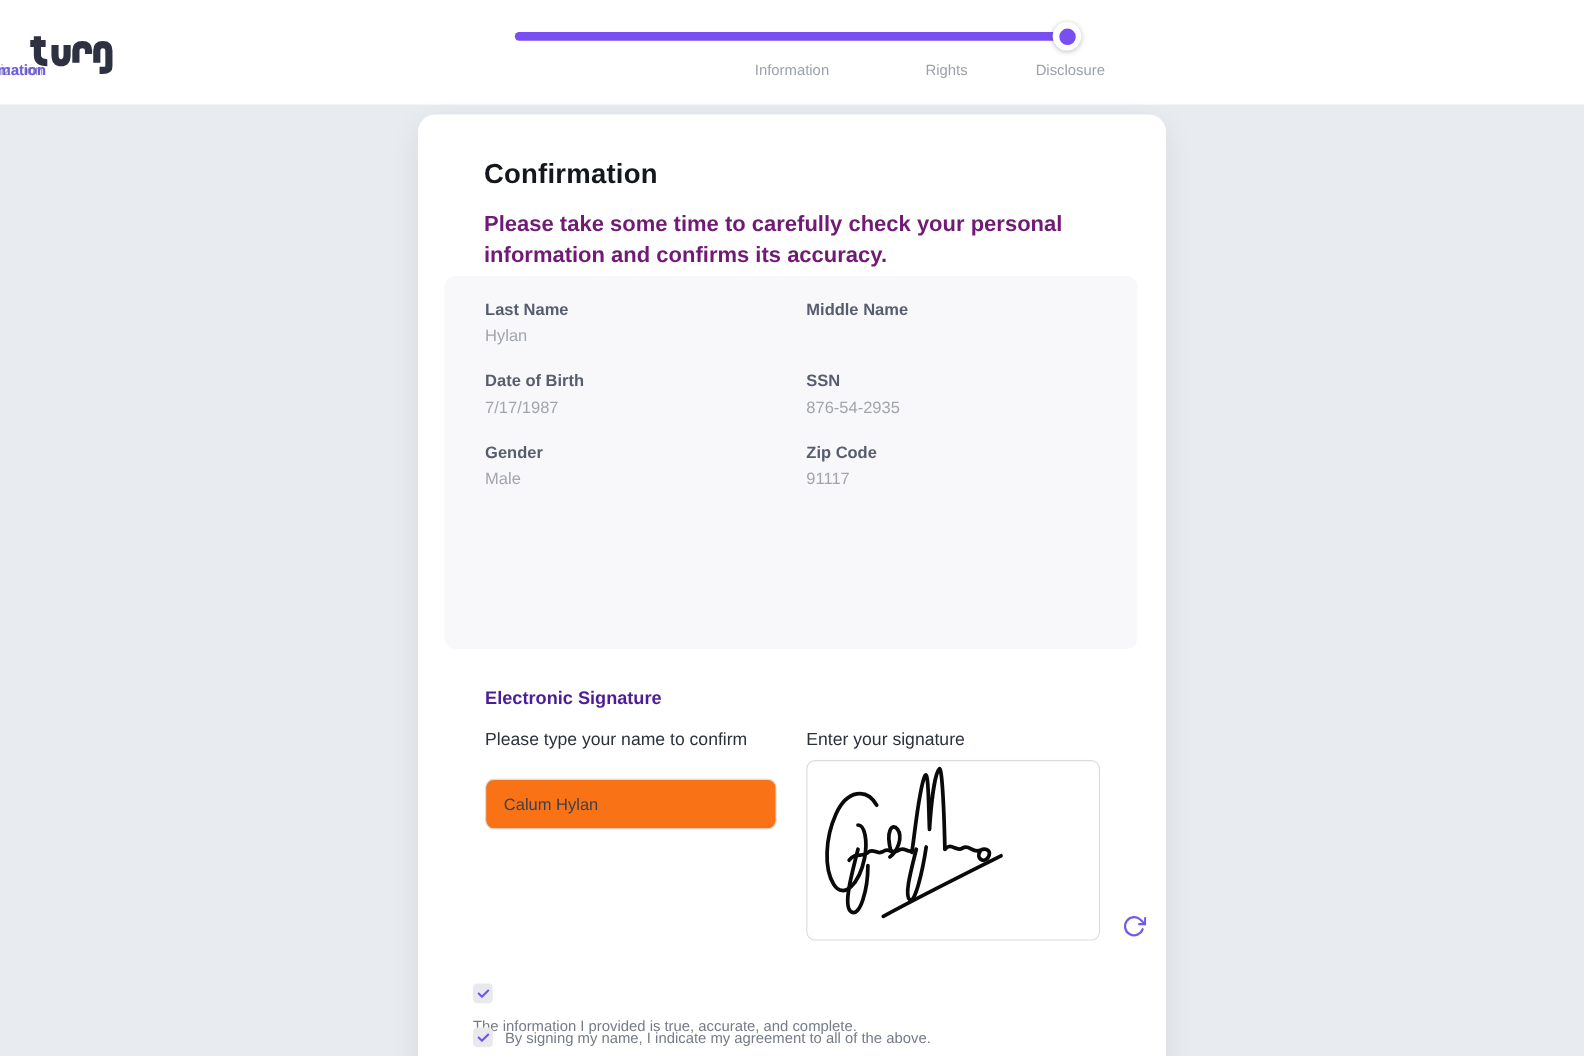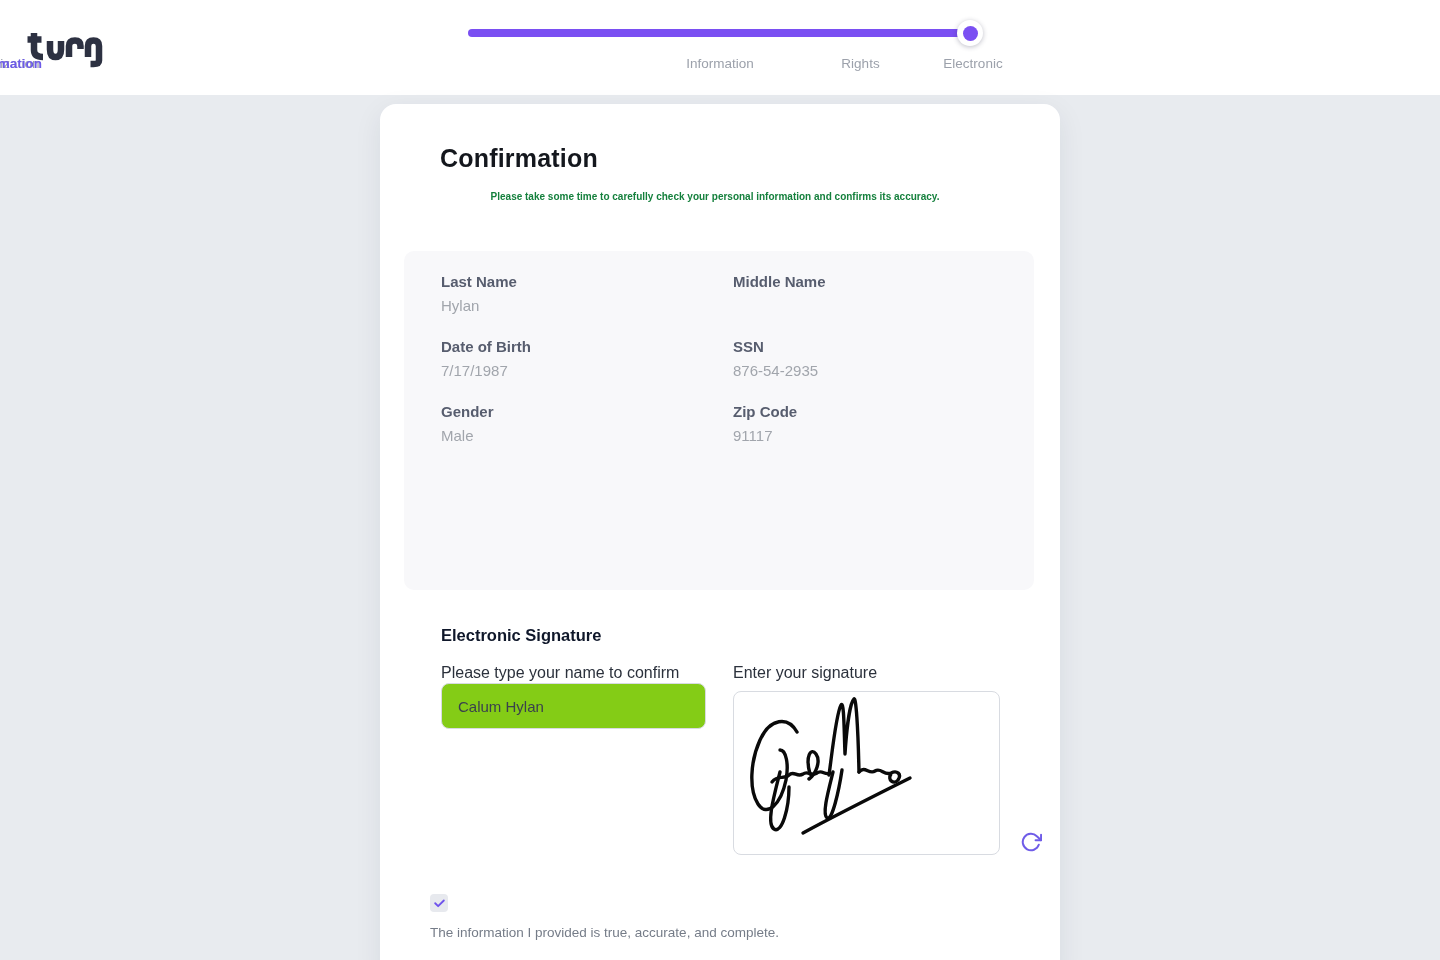--- a/index.html
+++ b/index.html
@@ -30,40 +30,40 @@
   .step:nth-of-type(5){ left:973px; }
   .step.active { color:#6D5BE8; font-weight:700; }
 
   
   .card { position:absolute; left:380px; top:104px; width:680px; height:880px;
     background:#FFFFFF; border-radius:16px; box-shadow:0 8px 28px rgba(30,41,59,.08); }
 
   .card-title { position:absolute; left:60px; top:40px; font-size:25px; font-weight:700;
     color:#14171D; letter-spacing:.2px; }
   .card-subtitle { position:absolute; left:60px; top:86px; width:550px;
-    font-size:10px; font-weight:600; color:#15803d; line-height:1.42;text-align:center; }
+    font-size:20px; font-weight:600; color:#701a75; line-height:1.42; }
 
   
   .info-panel { position:absolute; left:24px; top:147px; width:630px; height:339px;
     background:#F8F8FA; border-radius:10px; padding:22px 0 0 37px;
     display:grid; grid-template-columns:292px 1fr; align-content:start; }
   .field { margin-bottom:23px; }
   .flabel { font-size:15px; font-weight:700; color:#575D6E; line-height:18px; }
   .fvalue { margin-top:6px; font-size:15px; color:#A1A5AC; line-height:18px; min-height:18px; }
 
   
-  .sig-heading { position:absolute; left:61px; top:522px; font-size:16.5px; font-weight:700; color:#0f172a; }
+  .sig-heading { position:absolute; left:61px; top:522px; font-size:16.5px; font-weight:700; color:#4c1d95; }
 
   .sig-col { position:absolute; top:560px; }
   .sig-col-left  { left:61px;  width:265px; }
   .sig-col-right { left:353px; width:300px; }
   .col-label { font-size:16px; color:#2B313C; line-height:18px; }
 
-  .name-input { margin-top:1px; width:265px; height:46px; border:1px solid #D8DBE1;
-    border-radius:8px; padding:0 16px; font-size:15px; color:#3A414D; background:#84cc16;
+  .name-input { margin-top:26px; width:265px; height:46px; border:1px solid #D8DBE1;
+    border-radius:8px; padding:0 16px; font-size:15px; color:#3A414D; background:#f97316;
     font-family:"Liberation Sans", sans-serif; outline:none; }
 
   .sig-box { margin-top:9px; width:267px; height:164px; border:1px solid #D8DBE1;
     border-radius:8px; background:#FFF; overflow:hidden; }
   .sig-box svg { display:block; width:267px; height:162px; }
 
   .reset-btn { position:absolute; left:287px; top:167px; width:22px; height:22px;
     background:none; border:none; cursor:pointer; padding:0; }
 
   
@@ -85,21 +85,21 @@
     <path d="M26,10 V18.5 Q26,26 31.5,26 Q37,26 37,18.5 V10"></path>
     <path d="M45,26 V15 Q45,9.5 51,9.5 Q56.5,9.5 56.5,15 V18"></path>
     <path d="M64,26 V15 Q64,9.5 69.5,9.5 Q75,9.5 75,15 V29.5 Q75,33 69.5,33 H66.5"></path>
   </svg>
 
   <div class="progress-track"></div>
   <div class="progress-knob"></div>
 
   <div class="step">Information</div>
   <div class="step">Rights</div>
-  <div class="step">Electronic</div>
+  <div class="step">Disclosure</div>
   <div class="step">Authorization</div>
   <div class="step active">Confirmation</div>
 </div>
 
 <div class="card">
 
   <h1 class="card-title">Confirmation</h1>
   <p class="card-subtitle">Please take some time to carefully check your personal information and confirms its accuracy.</p>
 
   <div class="info-panel">
@@ -162,14 +162,22 @@
 
   <div class="agreement-row row-0">
     <span class="checkbox">
       <svg viewBox="0 0 24 24" width="13" height="13" fill="none" stroke="#6F53EC" stroke-width="3.4" stroke-linecap="round" stroke-linejoin="round">
         <polyline points="20 6.5 9.5 17 4 11.5"></polyline>
       </svg>
     </span>
     <span class="agreement-label">The information I provided is true, accurate, and complete.</span>
   </div>
 
+  <div class="agreement-row row-1">
+    <span class="checkbox">
+      <svg viewBox="0 0 24 24" width="13" height="13" fill="none" stroke="#6F53EC" stroke-width="3.4" stroke-linecap="round" stroke-linejoin="round">
+        <polyline points="20 6.5 9.5 17 4 11.5"></polyline>
+      </svg>
+    </span>
+    <span class="agreement-label">By signing my name, I indicate my agreement to all of the above.</span>
+  </div>
 
 </div>
 
 </body></html>

